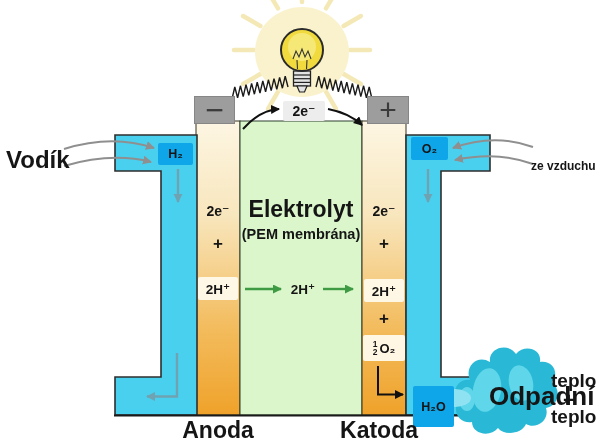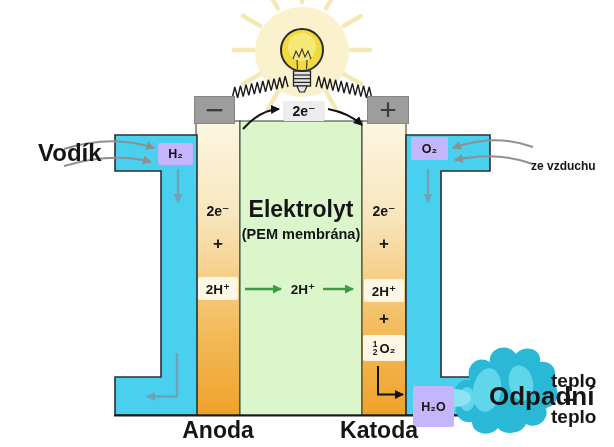--- a/index.html
+++ b/index.html
@@ -4,21 +4,21 @@
 <style>
   html,body{margin:0;padding:0;background:#fff;}
   .stage{position:relative;width:614px;height:447px;background:#ffffff;overflow:hidden;
          font-family:"Liberation Sans","DejaVu Sans",sans-serif;color:#151515;}
   svg.art{position:absolute;left:0;top:0;}
   .lbl{position:absolute;white-space:nowrap;}
   .big{font-size:24px;font-weight:bold;letter-spacing:0;}
   .med{font-size:23px;font-weight:600;}
   .box{position:absolute;display:flex;align-items:center;justify-content:center;
        font-weight:bold;border-radius:2px;}
-  .bluebox{background:#c4b5fd;}
+  .bluebox{background:#0ea5e9;}
   .creambox{background:rgba(255,250,235,.95);}
   .f12{font-size:12.5px;}
   .f13{font-size:13.5px;}
   .stripLbl{position:absolute;width:44px;text-align:center;font-weight:bold;}
   .terminal{position:absolute;background:#9d9d9d;border:1px solid #868686;
             display:flex;align-items:center;justify-content:center;color:#3b3b3b;}
   .tminus{font-size:32px;font-weight:400;line-height:20px;}
   .tplus{font-size:30px;font-weight:400;line-height:24px;}
   .ebox{position:absolute;background:#ededed;display:flex;align-items:center;justify-content:center;
         font-weight:bold;font-size:14px;border-radius:2px;}
@@ -125,21 +125,21 @@
 
   <div class="terminal" style="left:194px;top:96px;width:39px;height:26px;">
     <span class="tminus">−</span>
   </div>
   <div class="terminal" style="left:367px;top:96px;width:40px;height:26px;">
     <span class="tplus">+</span>
   </div>
 
   <div class="ebox" style="left:283px;top:101px;width:42px;height:20px;">2e⁻</div>
 
-  <div class="lbl big" style="left:6px;top:139px;margin-left:32px;">Vodík</div>
+  <div class="lbl big" style="left:6px;top:146px;">Vodík</div>
   <div class="box bluebox f12" style="left:158px;top:143px;width:35px;height:22px;">H₂</div>
 
   <div class="lbl" style="left:531px;top:159px;font-size:12px;font-weight:bold;">ze vzduchu</div>
   <div class="box bluebox f12" style="left:411px;top:137px;width:37px;height:23px;">O₂</div>
 
   <div class="lbl ctr" style="left:240px;top:196px;width:122px;font-size:23px;font-weight:bold;">Elektrolyt</div>
   <div class="lbl ctr" style="left:234px;top:226px;width:134px;font-size:14.5px;font-weight:600;">(PEM membrána)</div>
   <div class="lbl" style="left:284px;top:281px;width:38px;text-align:center;font-size:13.5px;font-weight:bold;">2H⁺</div>
 
   <div class="stripLbl" style="left:196px;top:203px;font-size:14px;">2e⁻</div>

